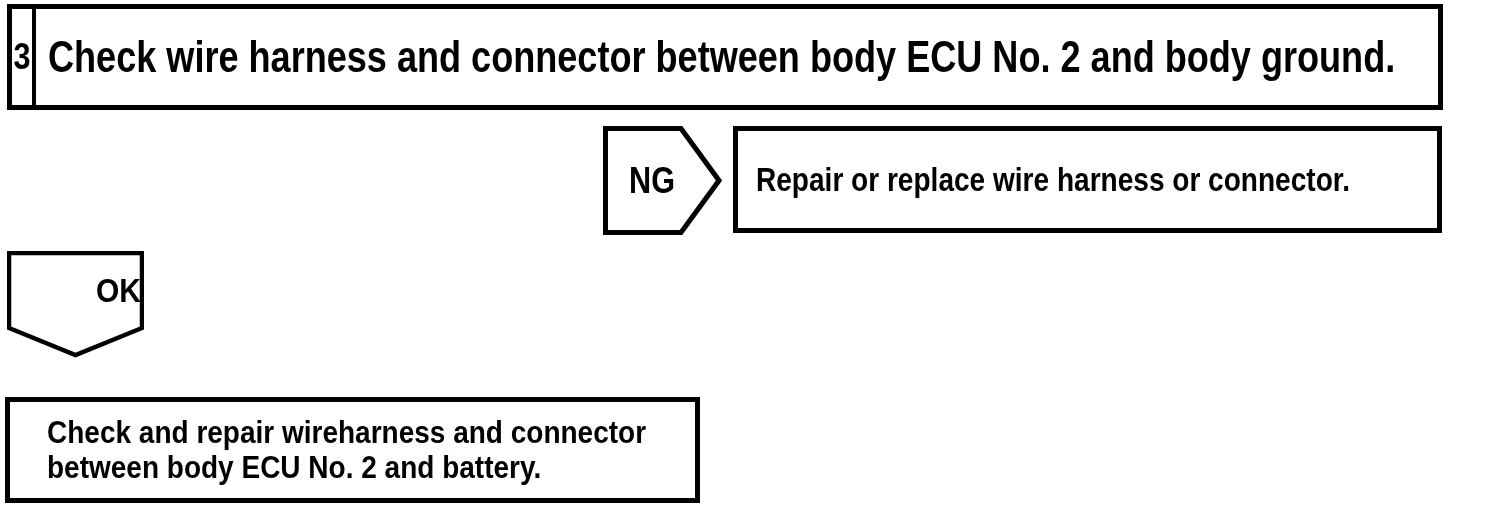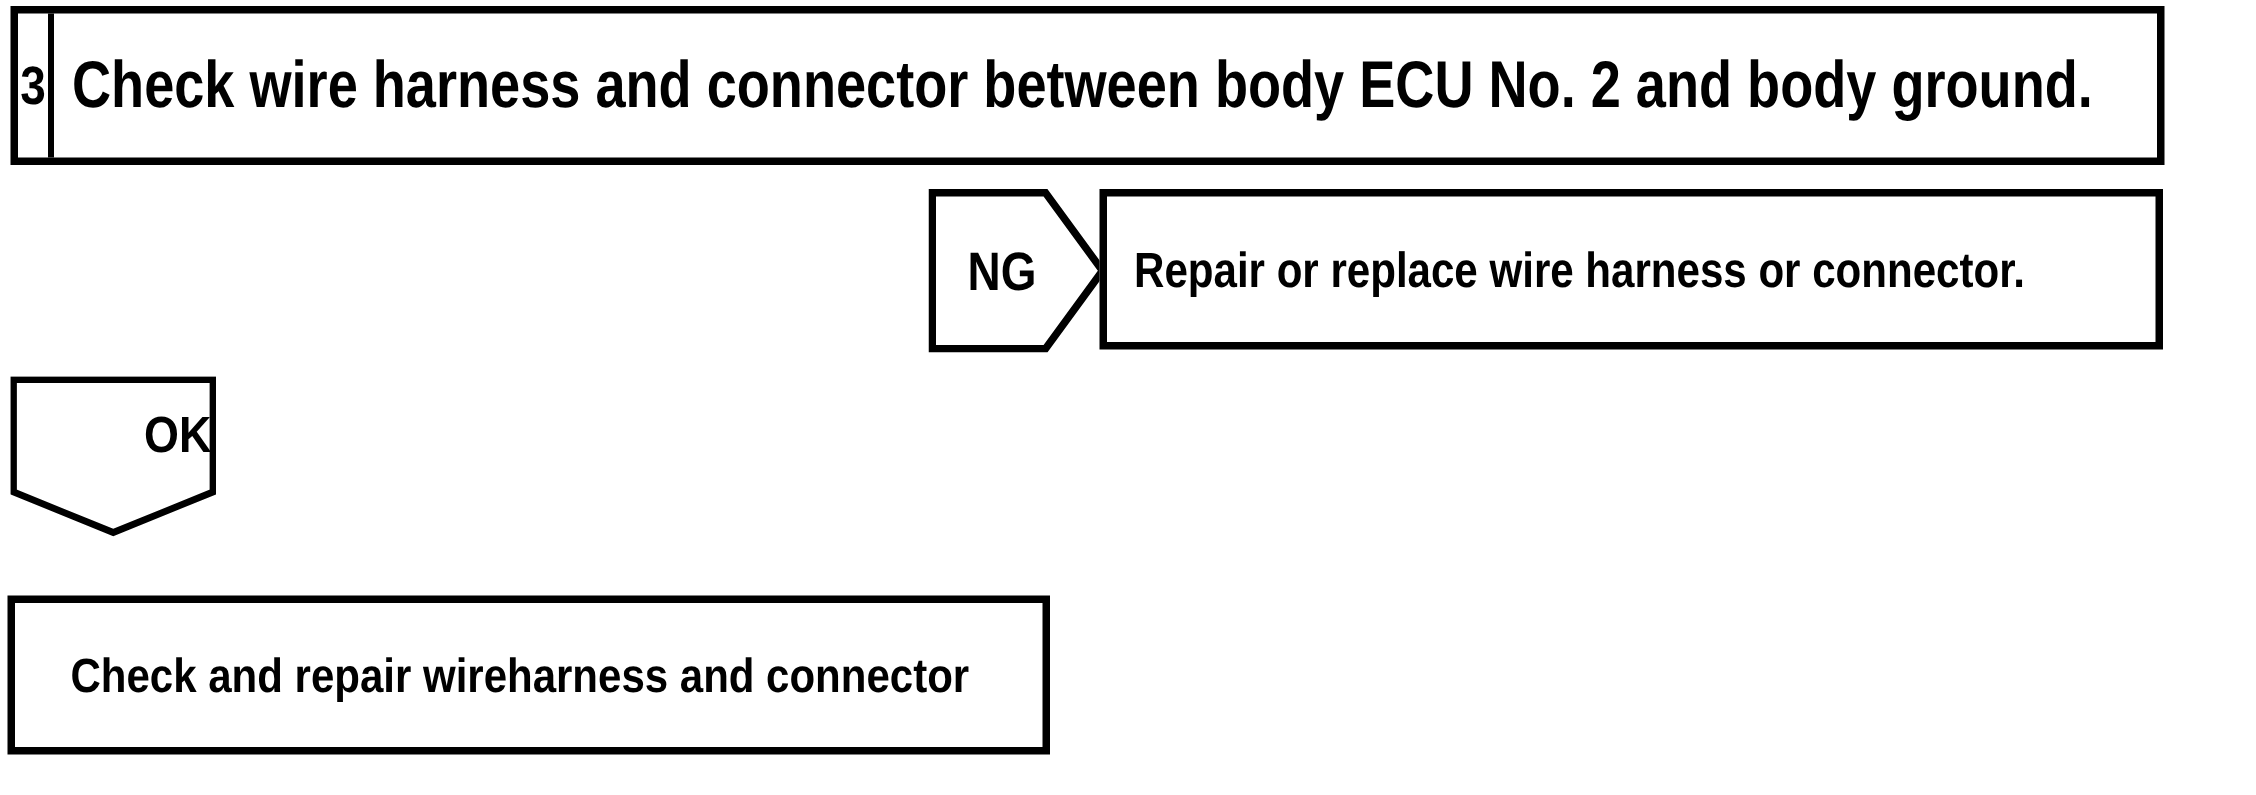--- a/index.html
+++ b/index.html
@@ -58,21 +58,21 @@
   }
   .step-instruction .bold-text {
     display: inline-block;
     transform: scaleX(0.82);
     transform-origin: left center;
   }
 
   
   .ng-connector {
     position: absolute;
-    left: 619px;
+    left: 603px;
     top: 126px;
     width: 119px;
     height: 116px;
   }
   .ng-connector svg {
     position: absolute;
     left: 0;
     top: 0;
     display: block;
   }
@@ -195,15 +195,18 @@
     </svg>
     <div class="ok-label">
       <span>OK</span>
     </div>
   </div>
 
   <div class="box result-box">
     <div class="result-line">
       <span class="bold-text">Check and repair wireharness and connector</span>
     </div>
+    <div class="result-line">
+      <span class="bold-text">between body ECU No. 2 and battery.</span>
+    </div>
   </div>
 
 </div>
 
 </body></html>

